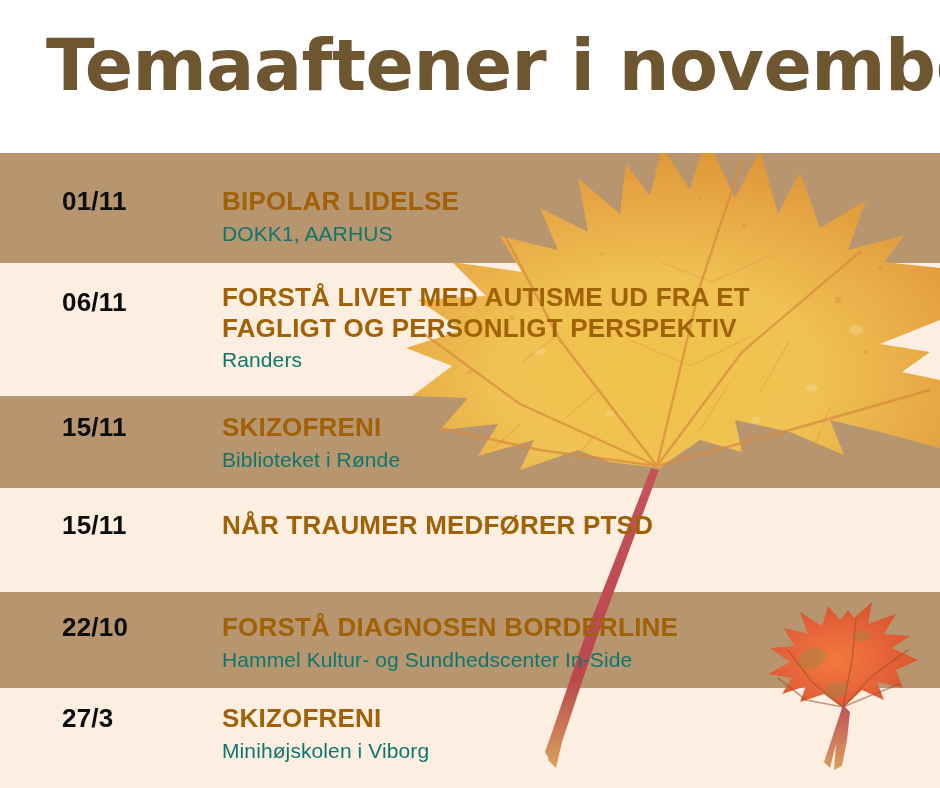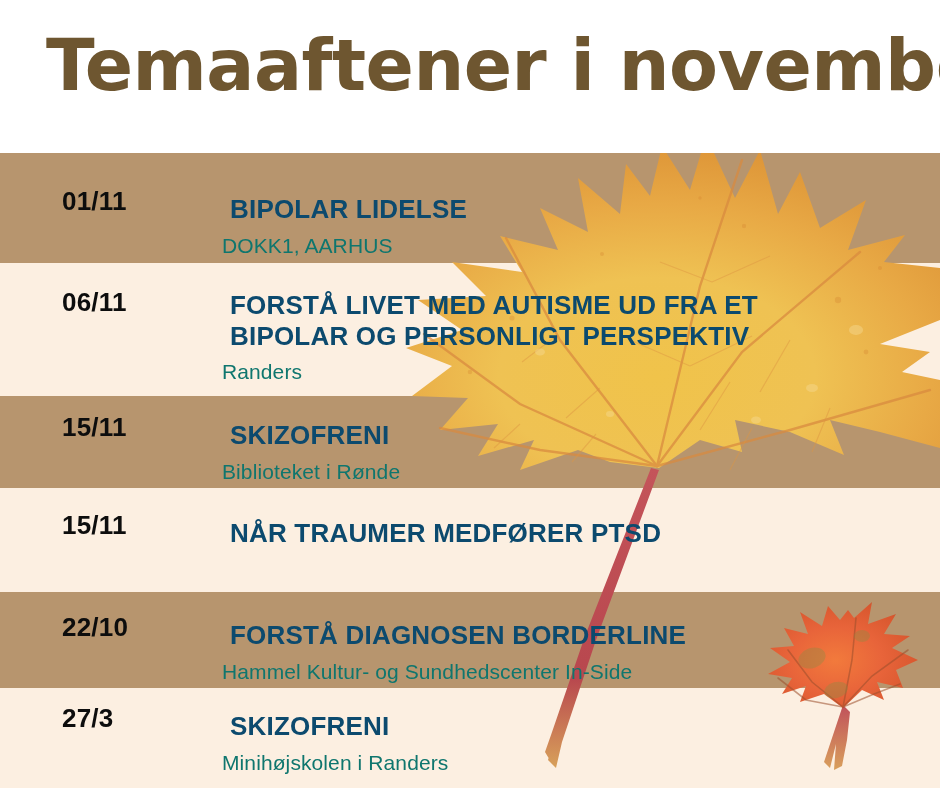--- a/index.html
+++ b/index.html
@@ -61,24 +61,24 @@
     white-space:nowrap;
   }
   .row .info{
     position:absolute;
     left:222px;
     right:8px;
   }
   .row .evt-title{
     font-size:26px;
     font-weight:700;
-    color:#0c4a6e;
+    color:#a16207;
     letter-spacing:0.2px;
     line-height:1.18;
-    margin:8px;
+    margin:0;
     white-space:pre-line;
   }
   .row .evt-place{
     font-size:21px;
     font-weight:400;
     color:#0f766e;
     letter-spacing:0.1px;
     line-height:1.2;
     margin:4px 0 0 0;
   }
@@ -218,21 +218,21 @@
       <div class="info">
         <div class="evt-title">BIPOLAR LIDELSE</div>
         <div class="evt-place">DOKK1, AARHUS</div>
       </div>
     </div>
 
     <div class="row" id="row-1">
       <div class="date">06/11</div>
       <div class="info">
         <div class="evt-title">FORSTÅ LIVET MED AUTISME UD FRA ET
-BIPOLAR OG PERSONLIGT PERSPEKTIV</div>
+FAGLIGT OG PERSONLIGT PERSPEKTIV</div>
         <div class="evt-place">Randers</div>
       </div>
     </div>
 
     <div class="row" id="row-2">
       <div class="date">15/11</div>
       <div class="info">
         <div class="evt-title">SKIZOFRENI</div>
         <div class="evt-place">Biblioteket i Rønde</div>
       </div>
@@ -250,18 +250,18 @@
       <div class="info">
         <div class="evt-title">FORSTÅ DIAGNOSEN BORDERLINE</div>
         <div class="evt-place">Hammel Kultur- og Sundhedscenter In-Side</div>
       </div>
     </div>
 
     <div class="row" id="row-5">
       <div class="date">27/3</div>
       <div class="info">
         <div class="evt-title">SKIZOFRENI</div>
-        <div class="evt-place">Minihøjskolen i Randers</div>
+        <div class="evt-place">Minihøjskolen i Viborg</div>
       </div>
     </div>
 
   </div>
 </div>
 
 </body></html>

